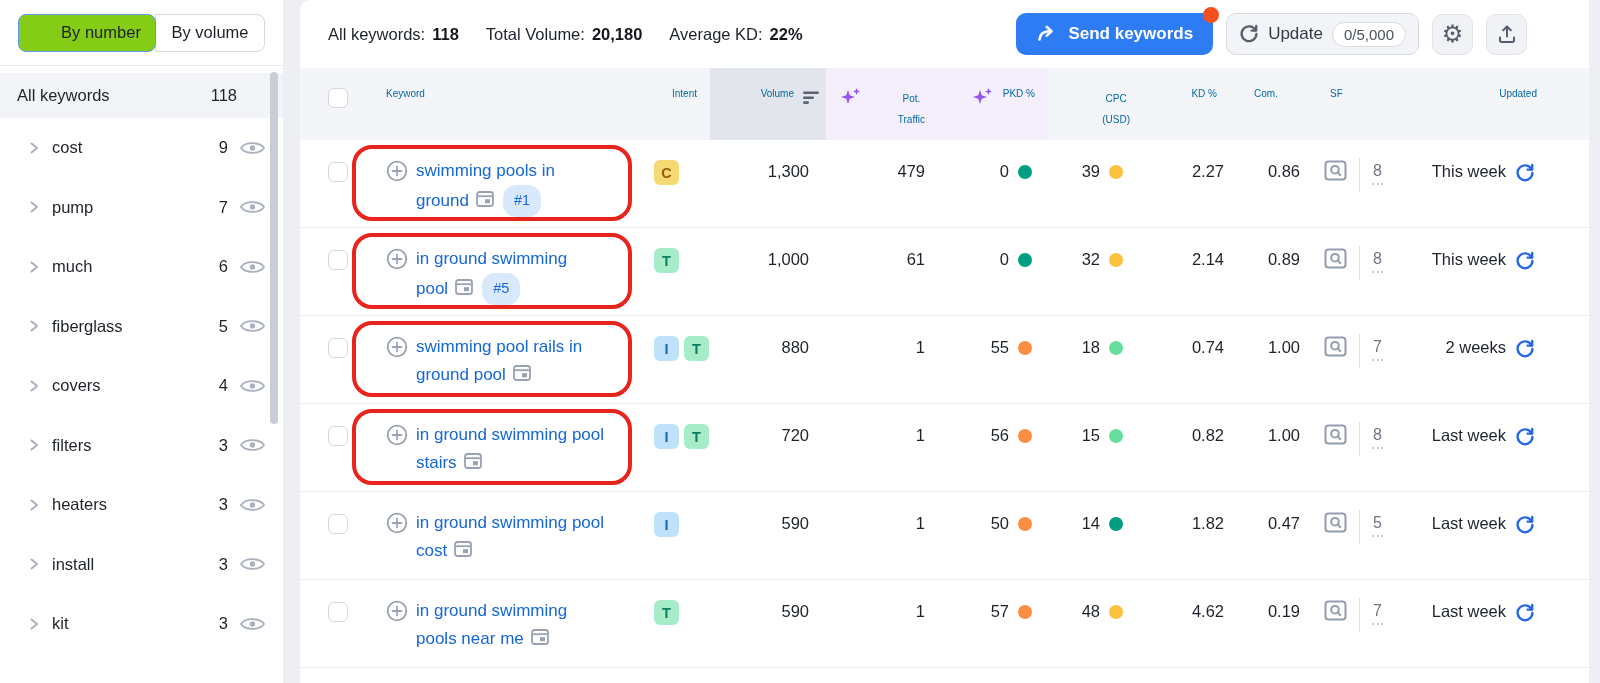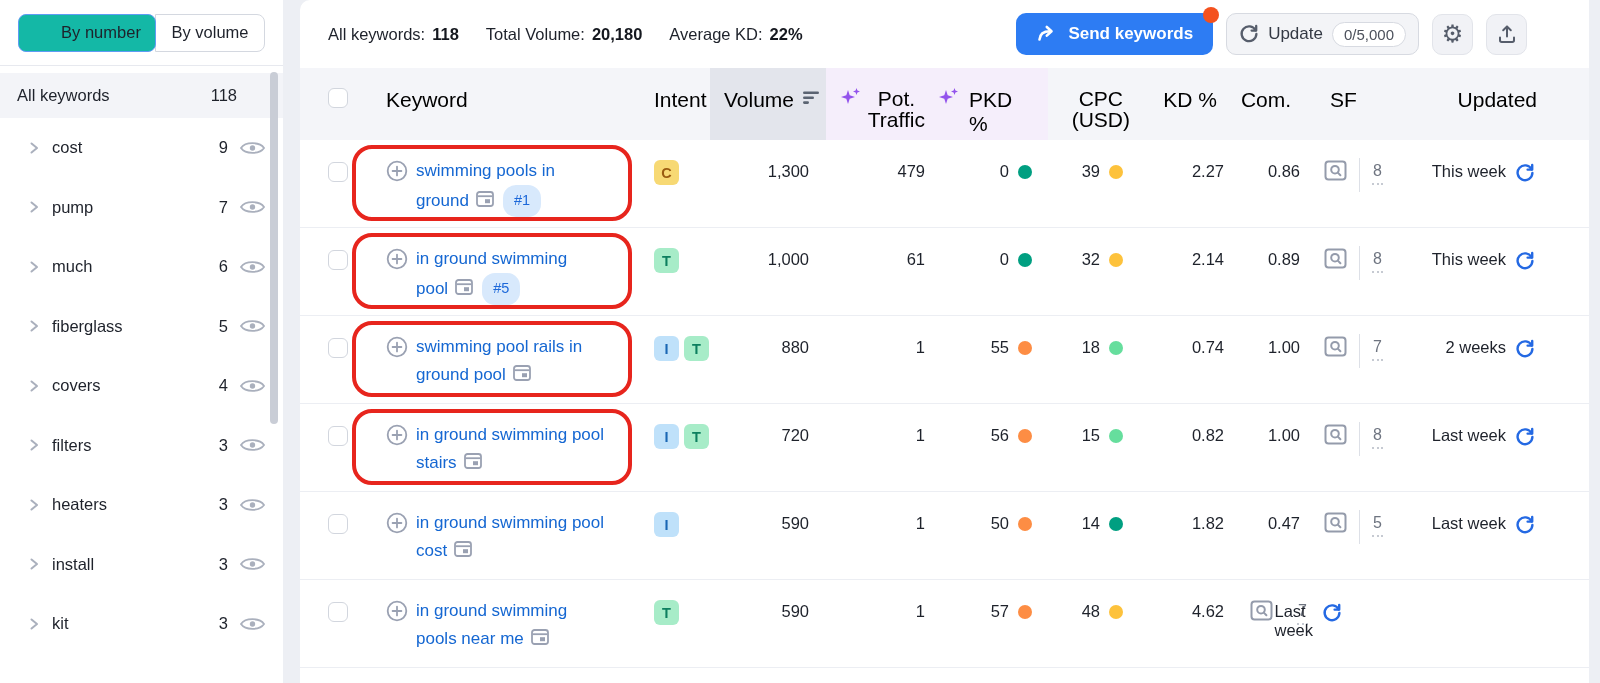--- a/index.html
+++ b/index.html
@@ -6,21 +6,21 @@
   body{font-family:"Liberation Sans","DejaVu Sans",sans-serif;color:#1e222b;}
   .page{position:relative;width:1600px;height:683px;background:#edeff4;overflow:hidden;}
 
   
   .sidebar{position:absolute;left:0;top:0;width:283px;height:683px;background:#fff;}
   .sb-top{height:66px;display:flex;align-items:center;padding:0 18px;border-bottom:1px solid #e7e9ef;box-sizing:border-box;}
   .segmented{display:flex;width:100%;}
   .seg-btn{flex:1;height:38px;background:#fff;border:1px solid #d4d8e0;font-family:inherit;font-size:16.5px;color:#1e222b;cursor:pointer;padding:0;}
   .seg-btn:first-child{border-radius:8px 0 0 8px;}
   .seg-btn:last-child{border-radius:0 8px 8px 0;margin-left:-1px;}
-  .seg-btn.active{background:#14b8a6;border:1.5px solid #5f9cf4;border-radius:8px;position:relative;z-index:2;padding-left:28px;}
+  .seg-btn.active{background:#84cc16;border:1.5px solid #5f9cf4;border-radius:8px;position:relative;z-index:2;padding-left:28px;}
   .sb-summary{margin-top:7px;height:45px;background:#f3f4f8;display:flex;align-items:center;padding:0 46px 0 17px;font-size:16.5px;gap:48px;}
   .sb-summary .sb-count{margin-left:auto;}
   .sb-item{height:59.5px;display:flex;align-items:center;padding:0 17px 0 27px;cursor:pointer;}
   .sb-chevron{display:flex;margin-right:11px;}
   .sb-label,.sb-num{font-size:16.5px;}
   .sb-num{margin-left:auto;}
   .sb-eye{display:flex;margin-left:11px;}
   .sb-scrollbar{position:absolute;top:72px;right:5px;width:8px;height:352px;border-radius:4px;background:#c9cdd6;}
 
   
@@ -32,21 +32,21 @@
   .send-btn{position:relative;height:42px;border:none;border-radius:10px;background:#2d7cf3;color:#fff;font-family:inherit;font-size:17px;font-weight:700;display:flex;align-items:center;gap:10px;padding:0 20px;cursor:pointer;}
   .notif-dot{position:absolute;top:-6px;right:-6px;width:16px;height:16px;border-radius:50%;background:#f4511e;}
   .update-btn{height:42px;border:1px solid #d7dae1;border-radius:10px;background:#f3f4f7;color:#343944;font-family:inherit;font-size:17px;display:flex;align-items:center;gap:9px;padding:0 12px;cursor:pointer;}
   .upd-counter{background:#fff;border:1px solid #d7dae1;border-radius:999px;padding:3px 11px;font-size:15px;color:#4c515c;}
   .icon-btn{width:41px;height:41px;border:1px solid #e2e4ea;border-radius:10px;background:#f1f2f6;display:flex;align-items:center;justify-content:center;padding:0;cursor:pointer;}
   .gear{font-size:24px;color:#565d6b;font-family:"DejaVu Sans",sans-serif;line-height:1;}
 
   
   .grid{display:grid;grid-template-columns:56px 298px 56px 116px 110px 112px 90px 94px 74px 90px 1fr;}
   .thead{background:#f4f5f9;height:72px;box-sizing:border-box;}
-  .th{font-size:21px;color:#000000;padding-top:20px;box-sizing:border-box;}
+  .th{font-size:10px;color:#0369a1;padding-top:20px;box-sizing:border-box;}
   .c-check{padding:20px 0 0 28px;box-sizing:border-box;}
   .checkbox{display:block;width:20px;height:20px;border:1.5px solid #d2d6de;border-radius:6px;background:#fff;box-sizing:border-box;cursor:pointer;}
   .th-keyword{padding-left:30px;}
   .th-intent{text-align:right;padding-right:13px;}
   .th-volume{background:#e3e5ec;display:flex;justify-content:flex-end;gap:9px;padding-right:6px;}
   .sort-icon{margin-top:3px;display:flex;}
   .th-pot{background:#f5eefb;display:flex;justify-content:space-between;padding-left:12px;padding-right:11px;}
   .th-pot .sparkle{margin-top:-3px;}
   .two-line{text-align:center;line-height:21px;display:inline-block;}
   .th-pkd{background:#f5eefb;display:flex;justify-content:flex-end;gap:7px;padding-right:13px;}
@@ -629,20 +629,21 @@
           <div class="td c-pot">1</div>
           <div class="td c-pkd">
             <span>57</span>
             <span class="dot orange"></span>
           </div>
           <div class="td c-kd">
             <span>48</span>
             <span class="dot yellow"></span>
           </div>
           <div class="td c-cpc">4.62</div>
+          <div class="td c-com">0.19</div>
           <div class="td c-sf">
             <span class="viewserp">
               <svg width="23" height="21" viewBox="0 0 23 21">
                 <rect x="1.5" y="1.5" width="20" height="18" rx="3" fill="none" stroke="#949bab" stroke-width="2"></rect>
                 <circle cx="11" cy="9.7" r="3.8" fill="none" stroke="#949bab" stroke-width="2"></circle>
                 <path d="M13.8 12.6l2.6 2.6" stroke="#949bab" stroke-width="2" stroke-linecap="round"></path>
               </svg>
             </span>
             <span class="sf-div"></span>
             <span class="sf-num">7</span>

